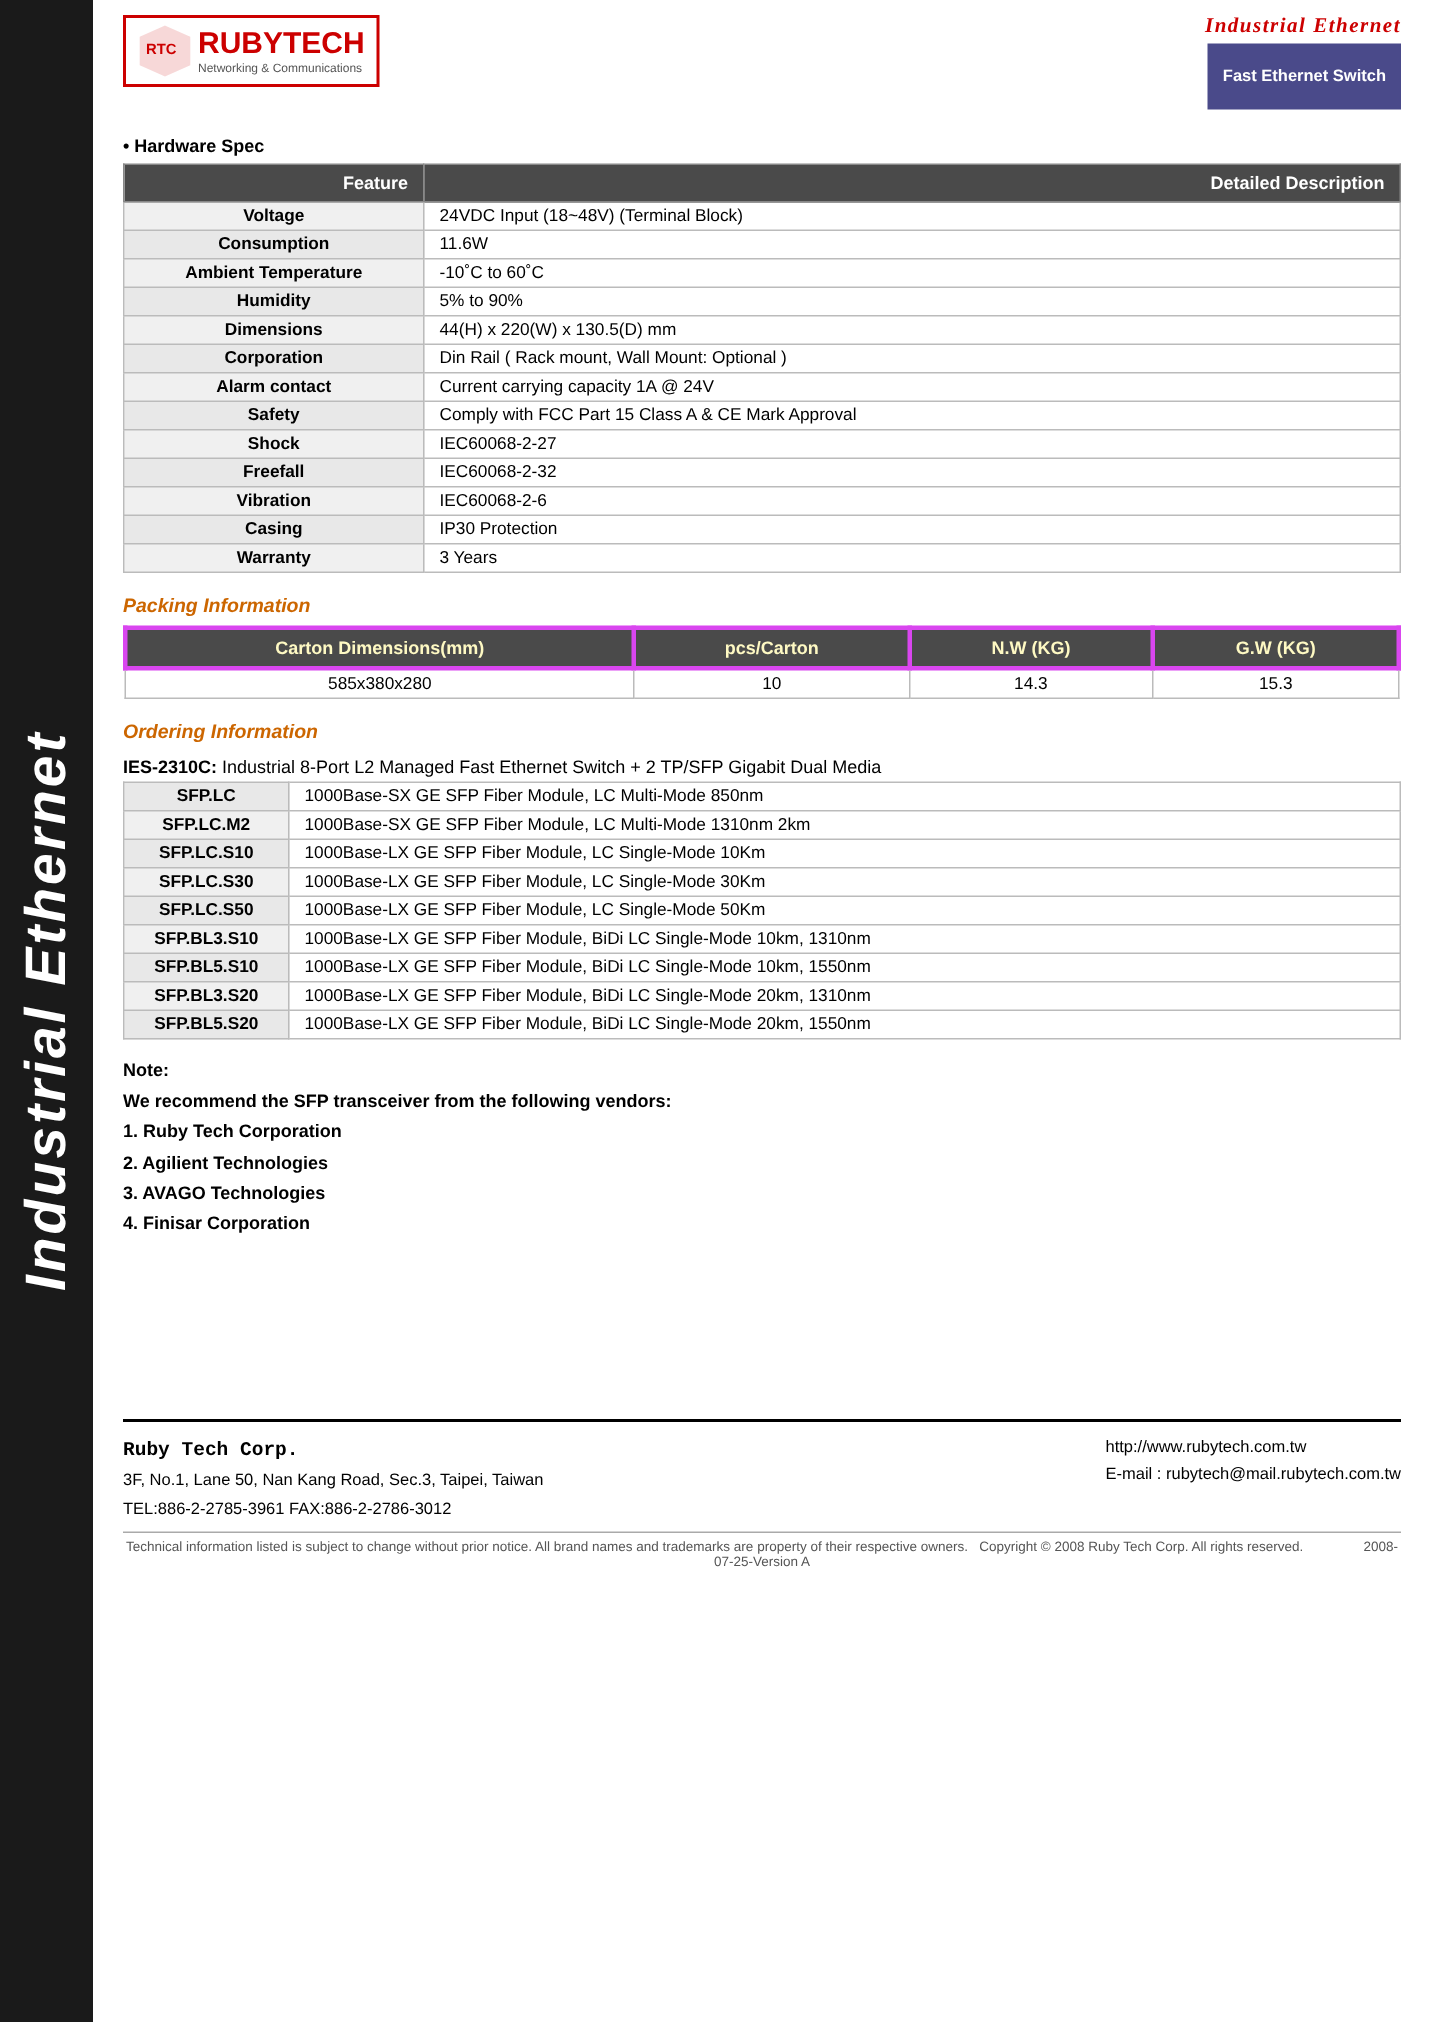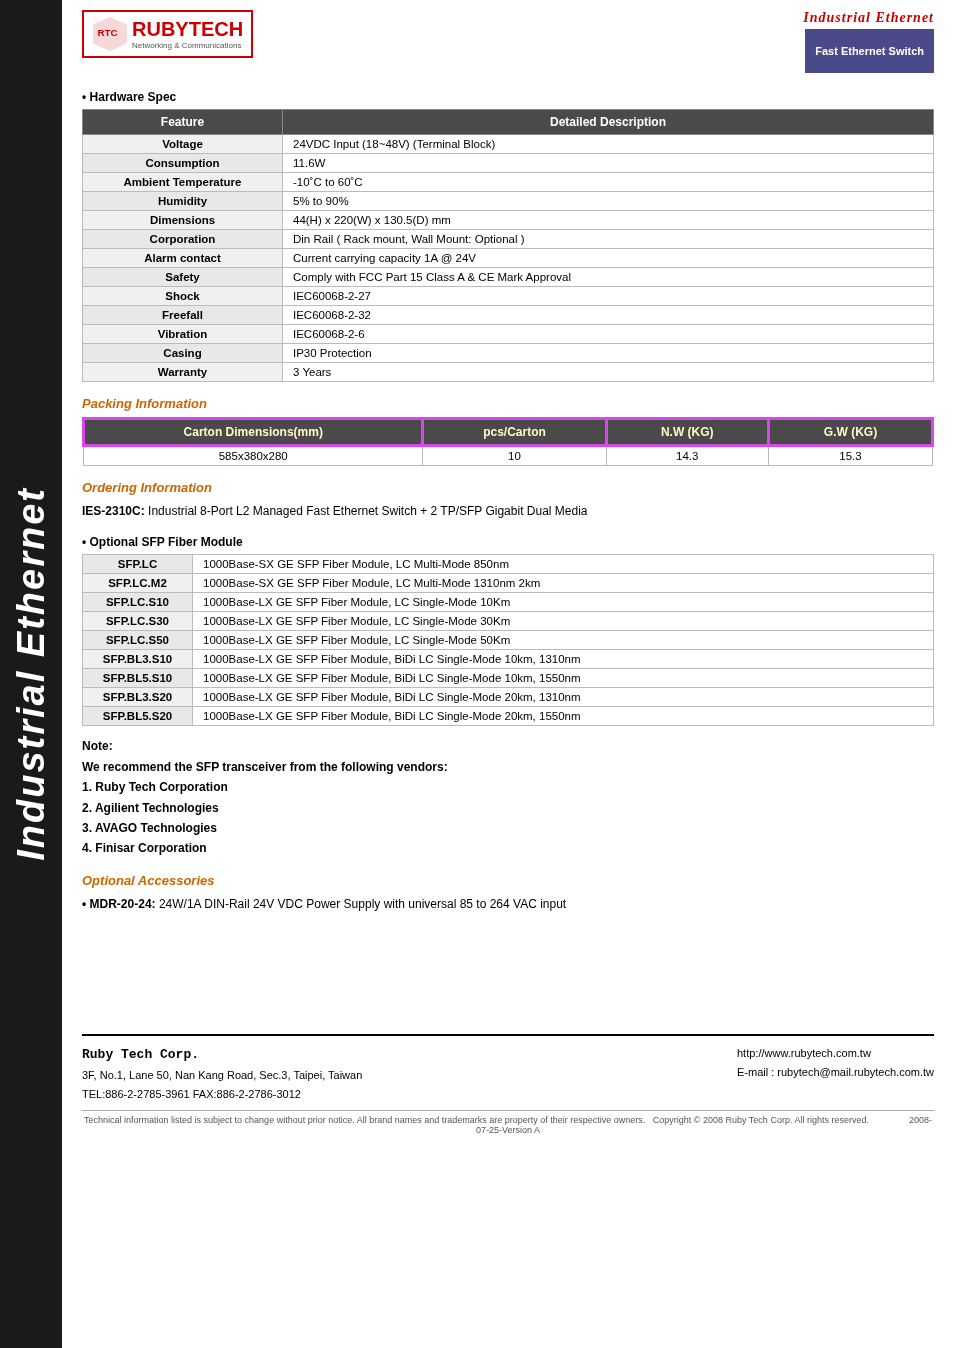--- a/index.html
+++ b/index.html
@@ -96,21 +96,21 @@
     
     table {
       border-collapse: collapse;
       width: 100%;
       font-size: 11.5px;
     }
     .hw-table th {
       background: #4a4a4a;
       color: #fff;
       padding: 5px 10px;
-      text-align: center;
+      text-align: right;
       border: 1px solid #888;
       font-size: 12px;
     }
     .hw-table td {
       border: 1px solid #bbb;
       padding: 3px 10px;
     }
     .hw-table td:first-child {
       font-weight: bold;
       text-align: center;
@@ -338,21 +338,20 @@
 
   <div>
     <div class="section-label-italic">Ordering Information</div>
     <div class="ordering-text">
       <strong>IES-2310C:</strong>
       <span>Industrial 8-Port L2 Managed Fast Ethernet Switch + 2 TP/SFP Gigabit Dual Media</span>
     </div>
   </div>
 
   <div>
-    <div class="section-label" style="margin-top:14px;">• Optional SFP Fiber Module</div>
     <table class="sfp-table">
       <tbody id="sfp-table-body">
       <tr>
             <td>SFP.LC</td>
             <td>1000Base-SX GE SFP Fiber Module, LC Multi-Mode 850nm</td>
           </tr>
           <tr>
             <td>SFP.LC.M2</td>
             <td>1000Base-SX GE SFP Fiber Module, LC Multi-Mode 1310nm 2km</td>
           </tr>
@@ -392,27 +391,20 @@
     <p><strong>Note:</strong></p>
     <p><strong>We recommend the SFP transceiver from the following vendors:</strong></p>
     <div id="vendor-list">
         <p><strong>1. Ruby Tech Corporation</strong></p>
         <p><strong>2. Agilient Technologies</strong></p>
         <p><strong>3. AVAGO Technologies</strong></p>
         <p><strong>4. Finisar Corporation</strong></p>
       </div>
   </div>
 
-  <div>
-    <div class="section-label-italic">Optional Accessories</div>
-    <div class="ordering-text">
-      <strong>• MDR-20-24:</strong>
-      <span>24W/1A DIN-Rail 24V VDC Power Supply with universal 85 to 264 VAC input</span>
-    </div>
-  </div>
 
   <div style="margin-top: 120px;"></div>
   <div class="footer">
     <div class="footer-left">
       <div class="footer-company">Ruby Tech Corp.</div>
       <div>3F, No.1, Lane 50, Nan Kang Road, Sec.3, Taipei, Taiwan</div>
       <div>TEL:886-2-2785-3961  FAX:886-2-2786-3012</div>
     </div>
     <div class="footer-right">
       <div><span>http://www.rubytech.com.tw</span></div>

